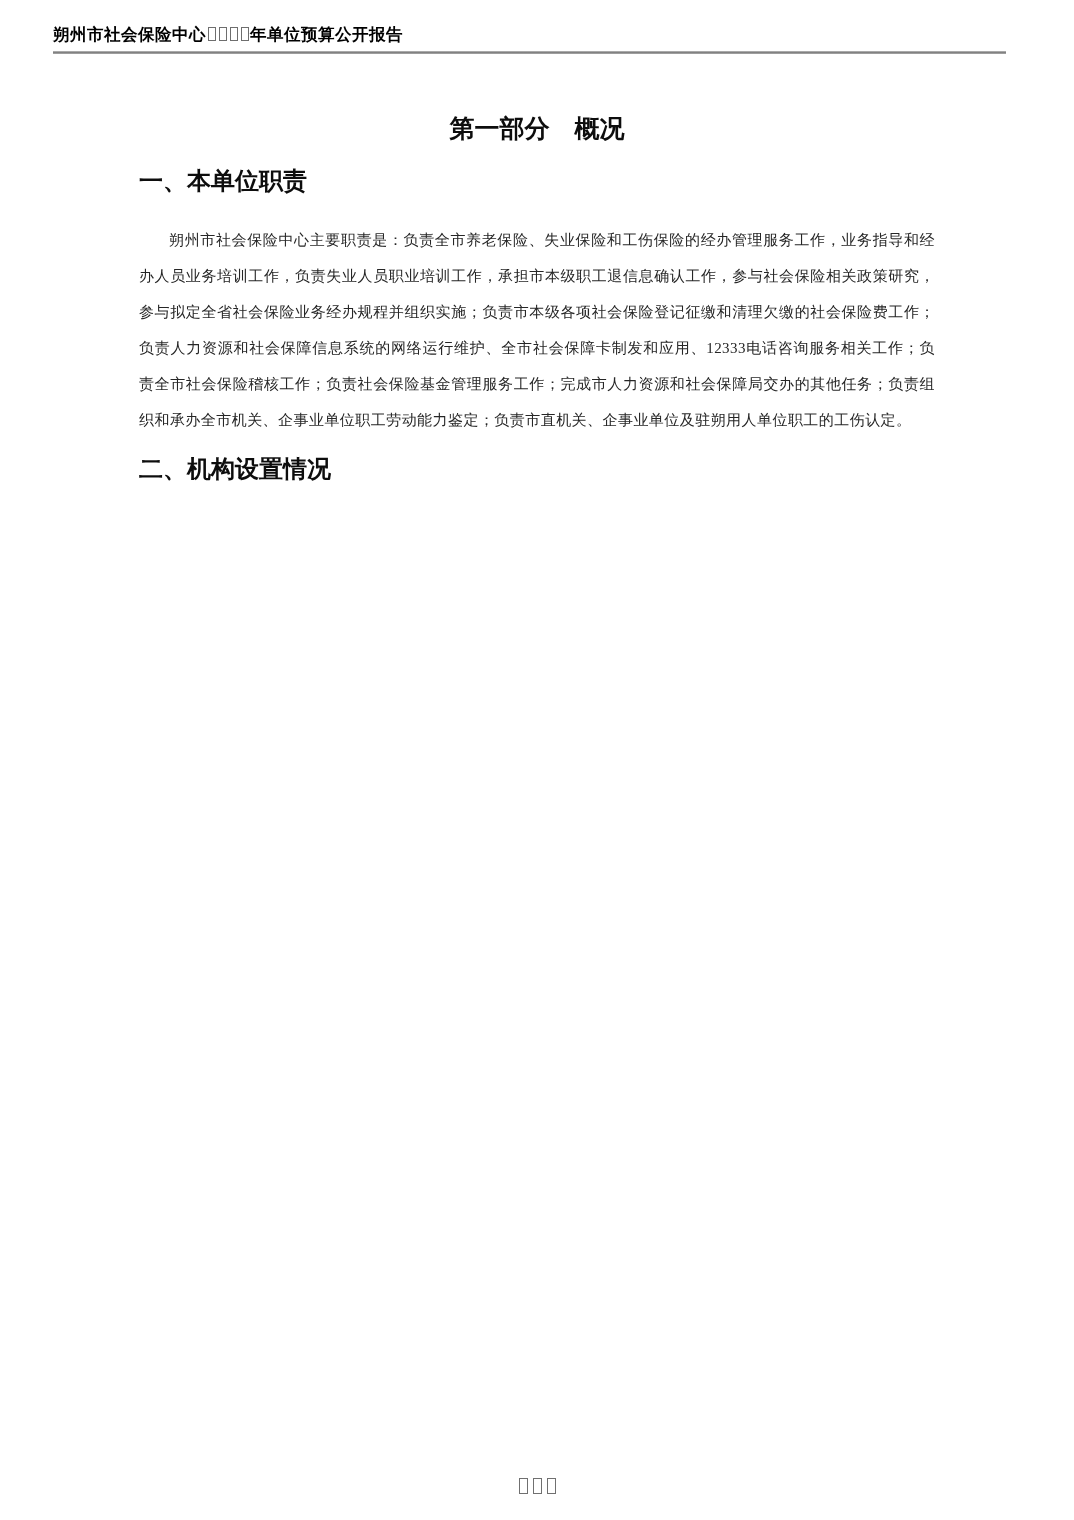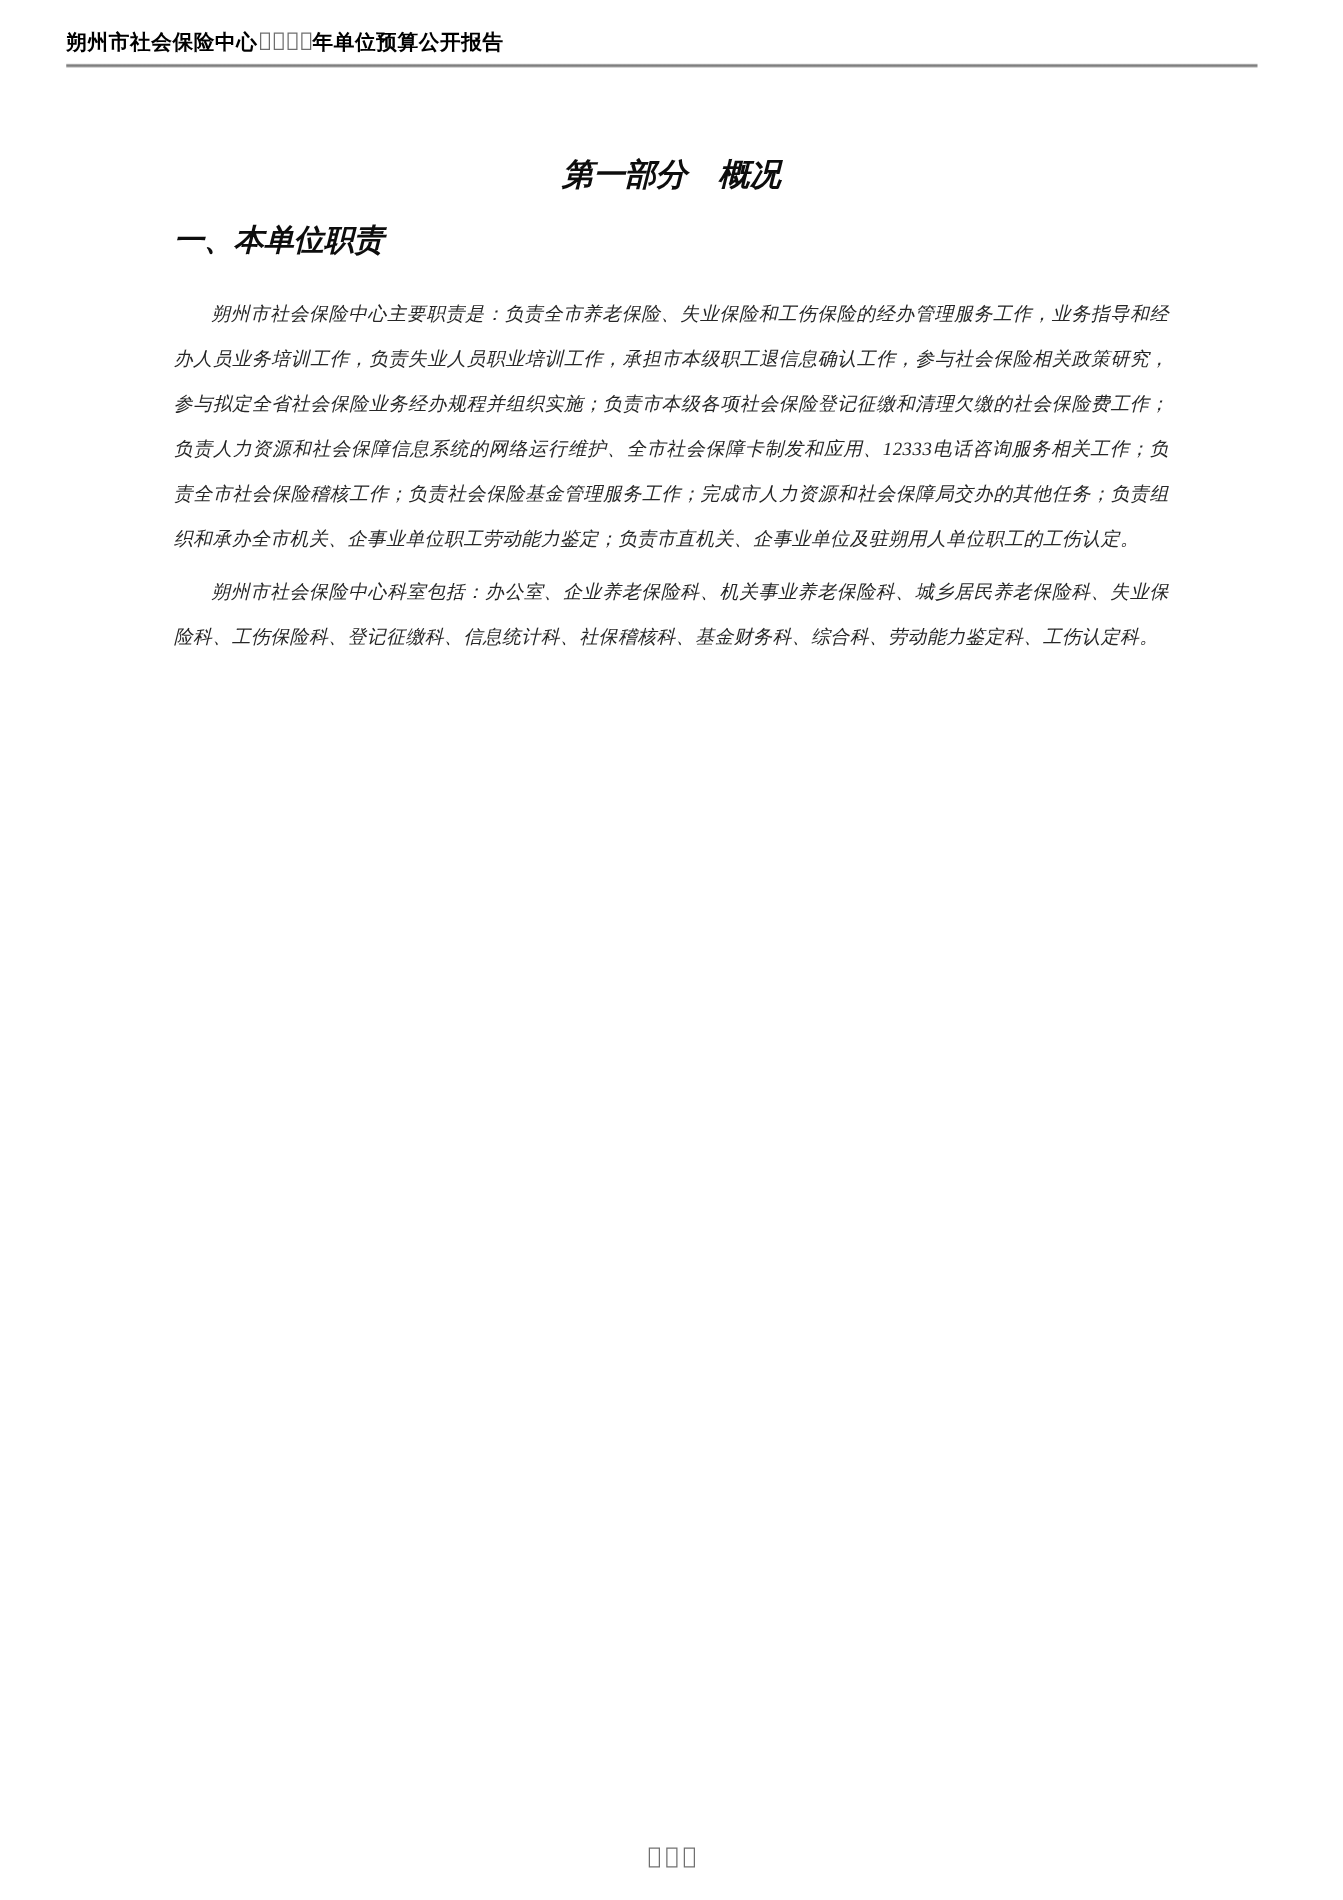--- a/index.html
+++ b/index.html
@@ -52,22 +52,21 @@
     height: 14px;
     margin: 0 2.5px;
     border-color: #707070;
   }
 
   
   .doc {
     position: absolute;
     left: 139px;
     right: 139px;
-    top: 12px;
-    font-style: italic;
+    top: 0;
   }
   .part-title {
     margin: 112px 0 0 0;
     text-align: center;
     font-family: "Liberation Sans", sans-serif;
     font-weight: 700;
     font-size: 25px;
     line-height: 32px;
     color: #0d0d0d;
   }
@@ -114,21 +113,21 @@
     <div class="pg-header-rule"></div>
   </div>
 
   <div class="doc">
     <h1 class="part-title">第一部分　概况</h1>
 
     <h2 class="section-heading heading-1">一、本单位职责</h2>
 
     <p class="para para-1">朔州市社会保险中心主要职责是：负责全市养老保险、失业保险和工伤保险的经办管理服务工作，业务指导和经办人员业务培训工作，负责失业人员职业培训工作，承担市本级职工退信息确认工作，参与社会保险相关政策研究，参与拟定全省社会保险业务经办规程并组织实施；负责市本级各项社会保险登记征缴和清理欠缴的社会保险费工作；负责人力资源和社会保障信息系统的网络运行维护、全市社会保障卡制发和应用、12333电话咨询服务相关工作；负责全市社会保险稽核工作；负责社会保险基金管理服务工作；完成市人力资源和社会保障局交办的其他任务；负责组织和承办全市机关、企事业单位职工劳动能力鉴定；负责市直机关、企事业单位及驻朔用人单位职工的工伤认定。</p>
 
+    <h2 class="section-heading heading-2">二、机构设置情况</h2>
 
-    <p class="para para-2">朔州市社会保险中心科室包括：办公室、企业养老保险科、机关事业养老保险科、城乡居民养老保险科、失业保险科、工伤保险科、登记征缴科、信息统计科、社保稽核科、基金财务科、综合科、劳动能力鉴定科、工伤认定科。</p>
   </div>
 
   <div class="pg-footer">
     <span class="tofu-run"><span class="tofu"></span><span class="tofu"></span><span class="tofu"></span></span>
   </div>
 
 </div>
 
 </body></html>

